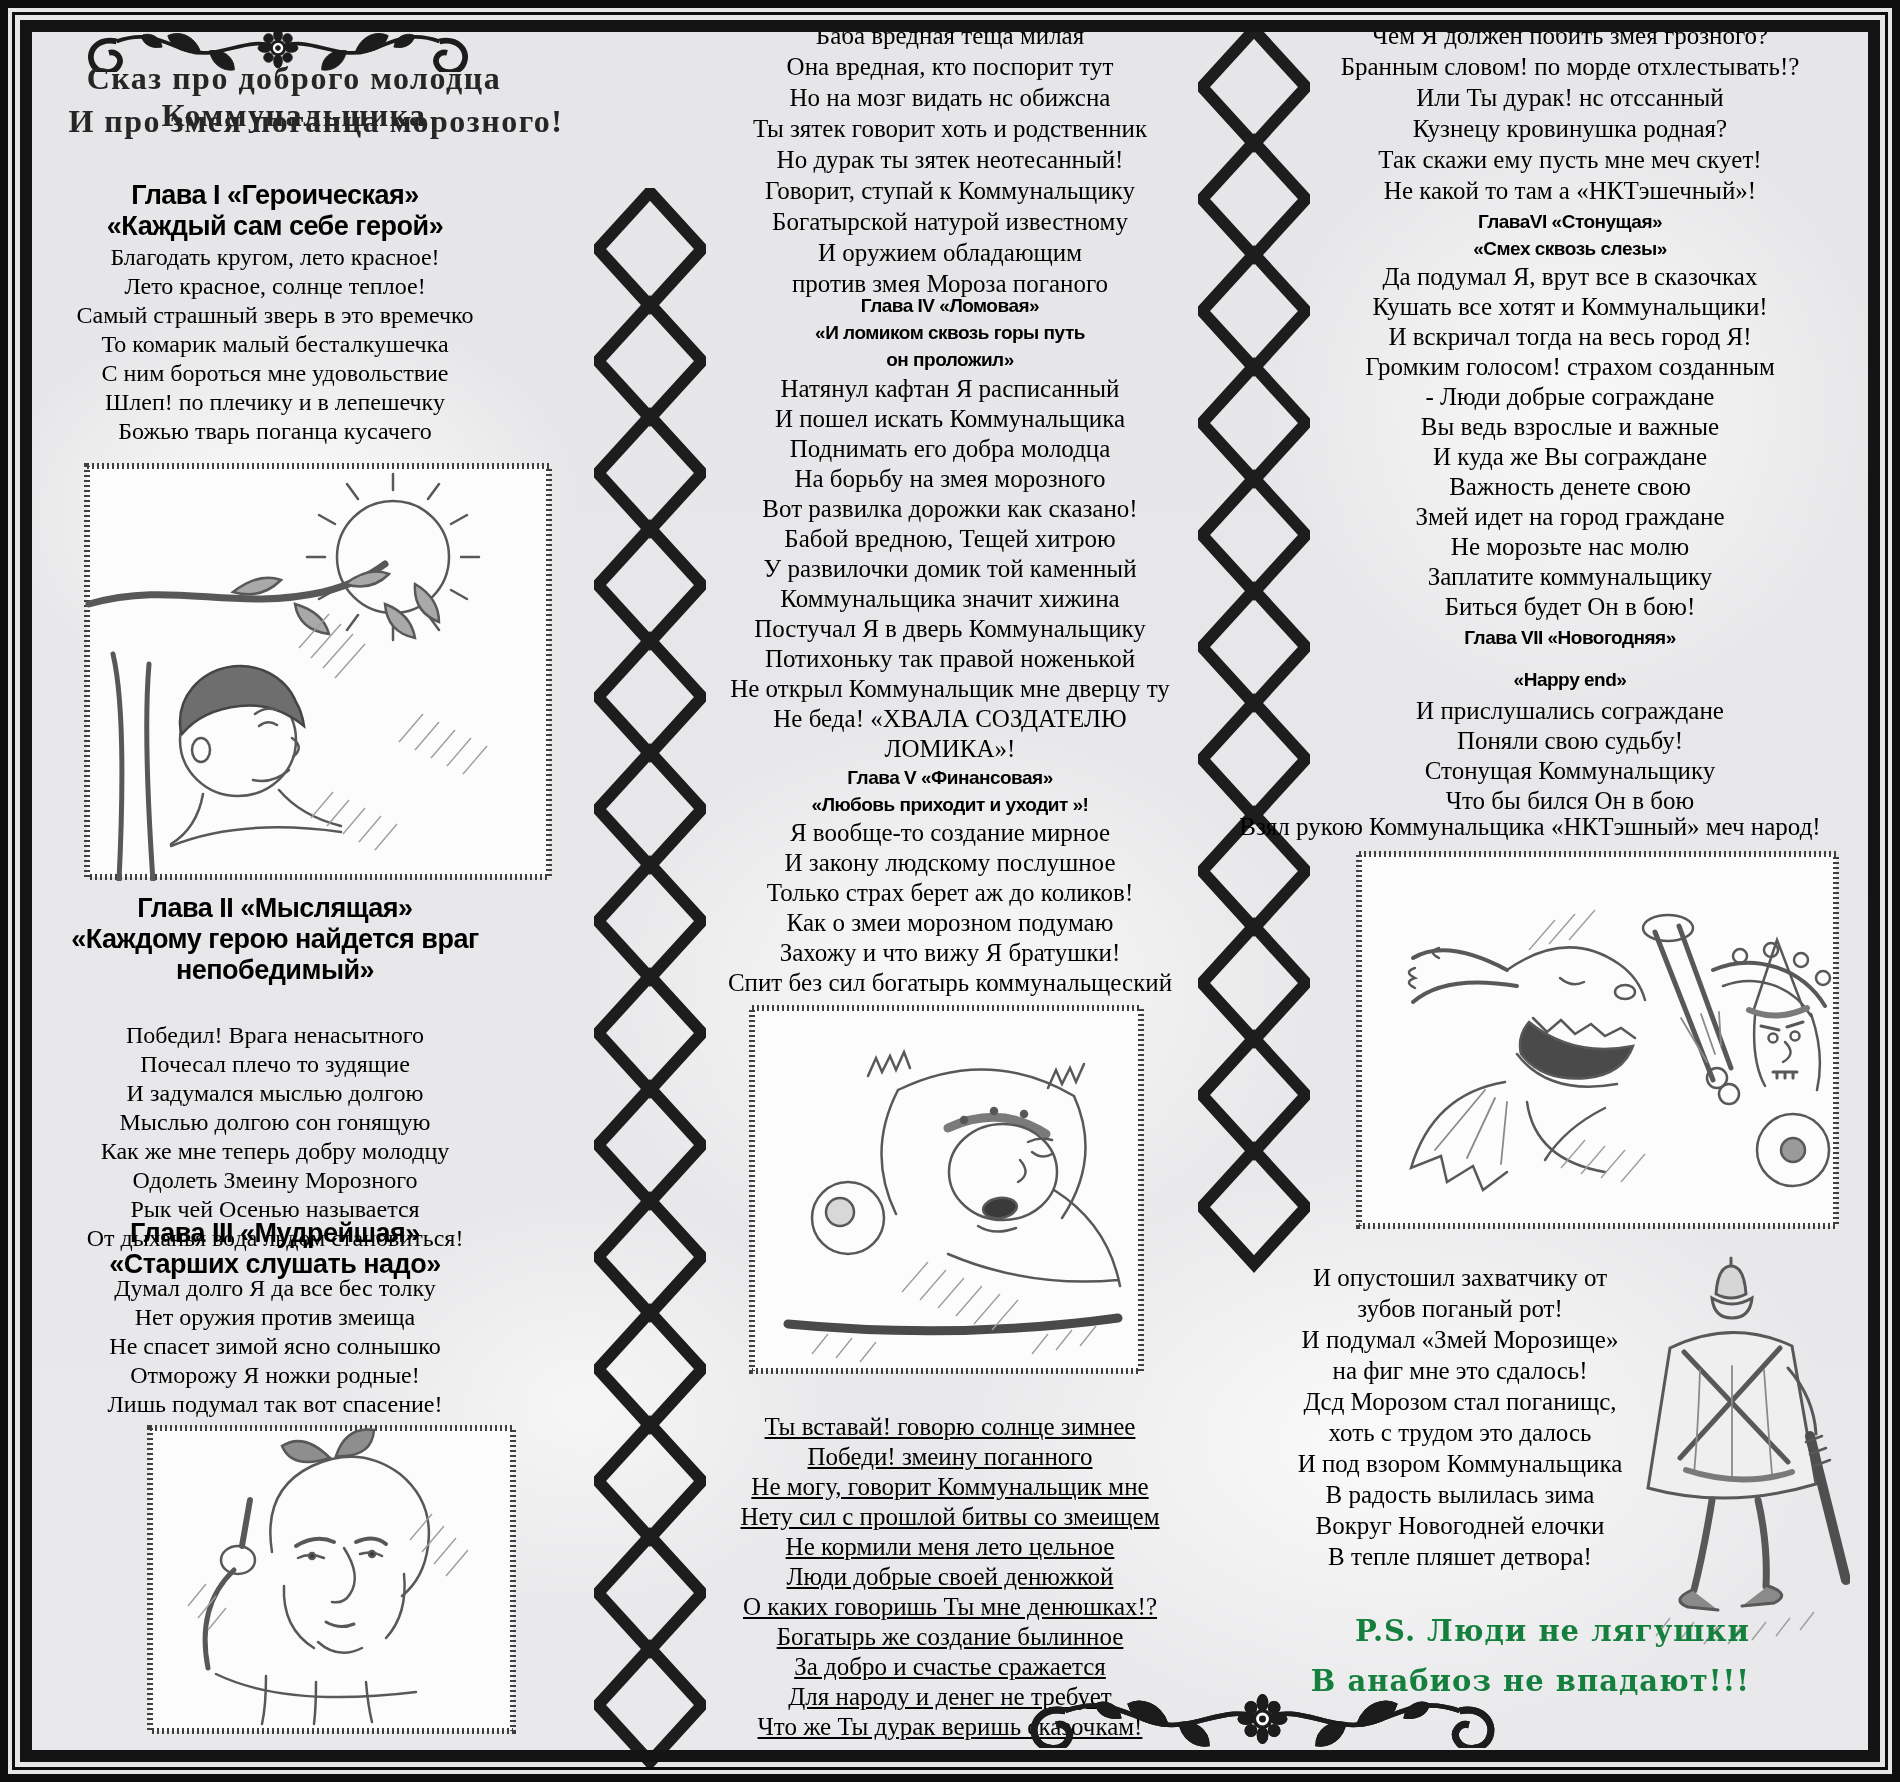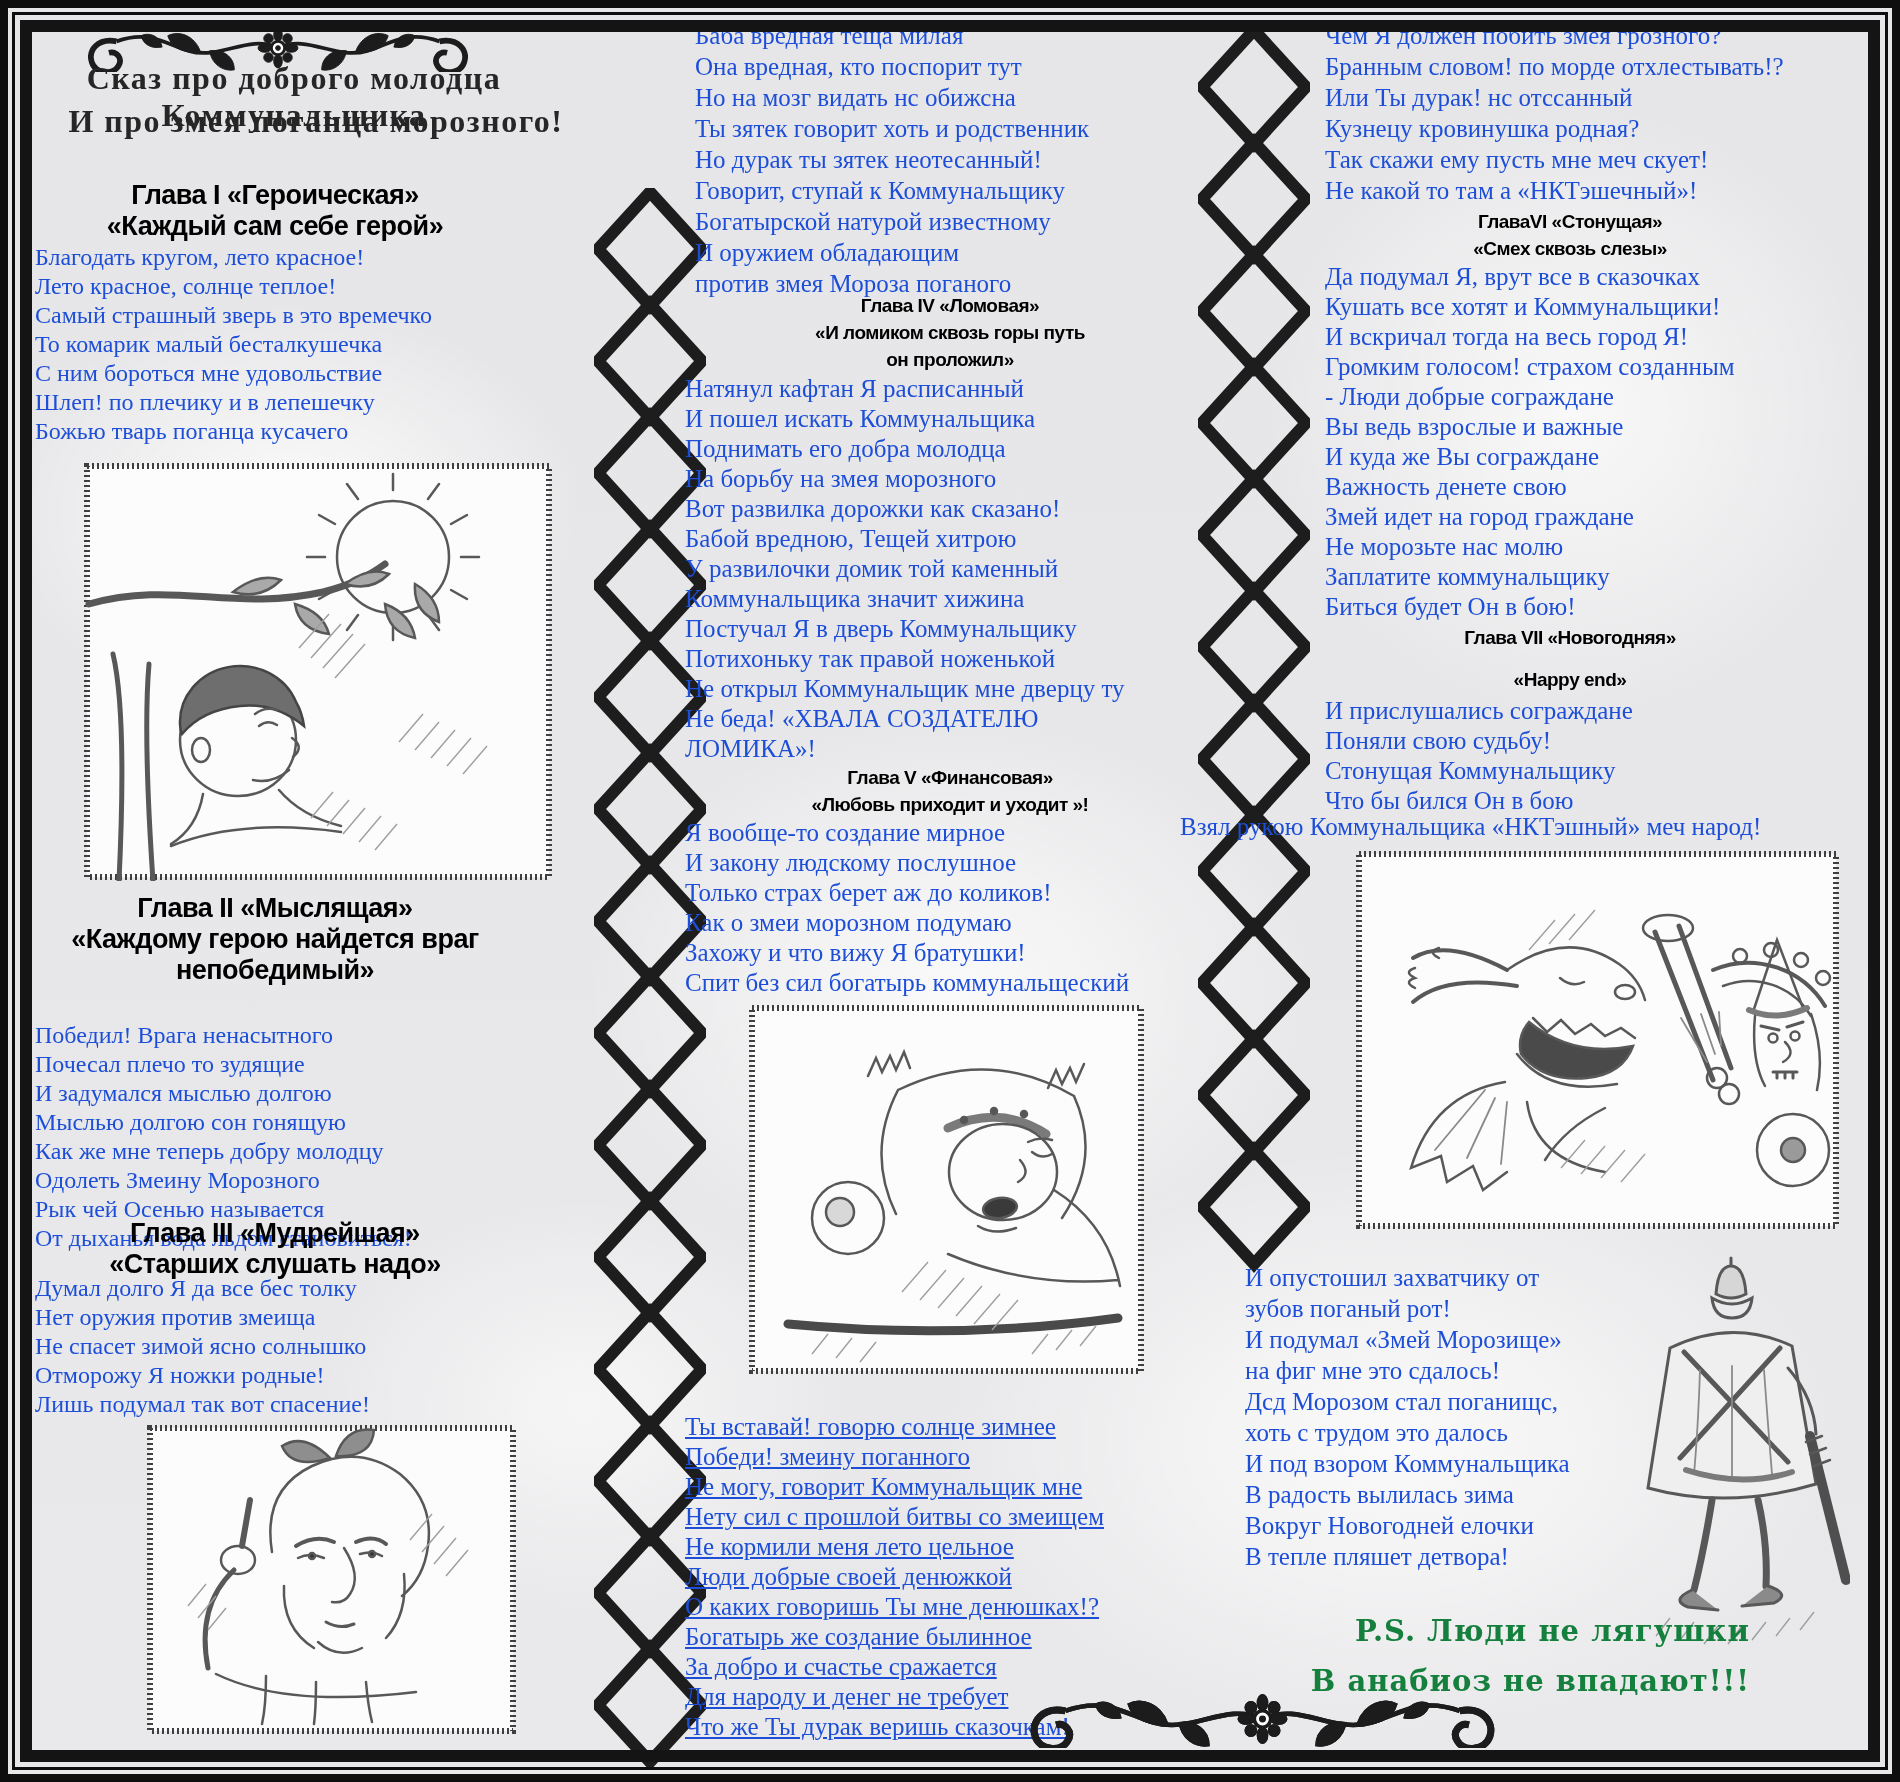--- a/index.html
+++ b/index.html
@@ -12,21 +12,21 @@
   .b3{inset:20px;border:12px solid #141414;}
   
   .bg{position:absolute;inset:32px;z-index:0;background:
       radial-gradient(420px 300px at 14% 28%, rgba(255,255,255,.85), rgba(255,255,255,0) 70%),
       radial-gradient(520px 400px at 50% 56%, rgba(255,255,255,.8), rgba(255,255,255,0) 70%),
       radial-gradient(430px 430px at 84% 22%, rgba(255,255,255,.75), rgba(255,255,255,0) 72%),
       radial-gradient(640px 420px at 74% 82%, rgba(255,255,255,.8), rgba(255,255,255,0) 70%),
       radial-gradient(380px 300px at 30% 80%, rgba(255,255,255,.6), rgba(255,255,255,0) 70%),
       linear-gradient(#e6e6e8,#e9e9eb);}
   .abs{position:absolute;z-index:2;}
-  .verse{position:absolute;z-index:2;font-size:24px;line-height:29px;color:#1d4ed8;}
+  .verse{position:absolute;z-index:2;text-align:center;font-size:24px;line-height:29px;color:#000000;}
   .verse.mid{font-size:25px;line-height:30px;}
   .verse.lh31{line-height:31px;}
   .chap{position:absolute;z-index:2;text-align:center;color:#000;
         font-family:"Liberation Sans",sans-serif;font-weight:bold;
         font-size:27px;line-height:31px;letter-spacing:-0.5px;}
   .chap.small{font-size:19px;line-height:27px;}
   .title-line{position:absolute;z-index:2;text-align:center;
         font-family:Liberation Serif, serif;font-weight:bold;font-size:32px;
         letter-spacing:1.5px;color:#262626;}
   .ps-line{font-family:"DejaVu Serif",serif;font-weight:bold;font-size:29px;

